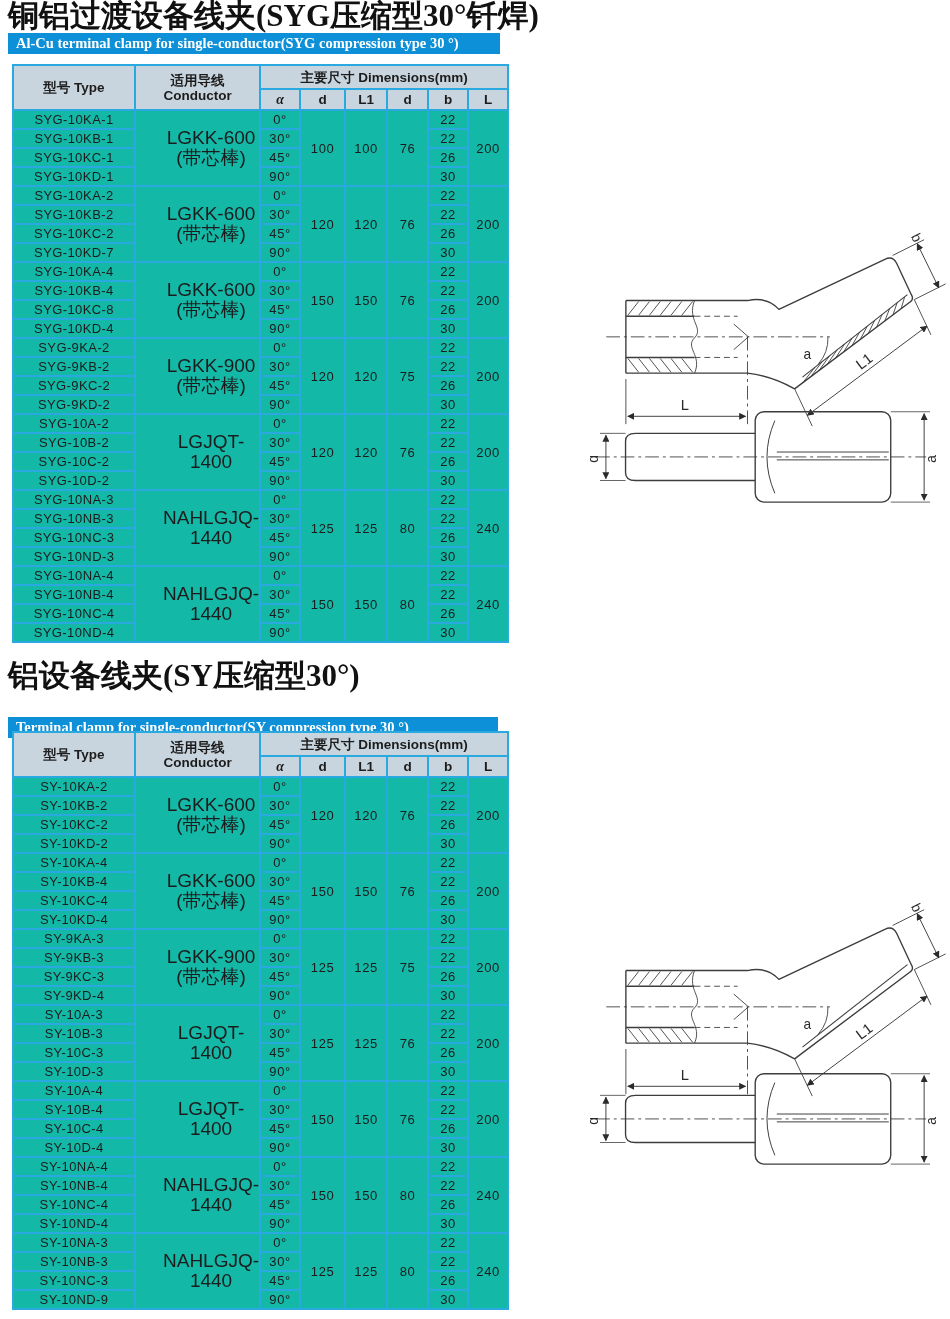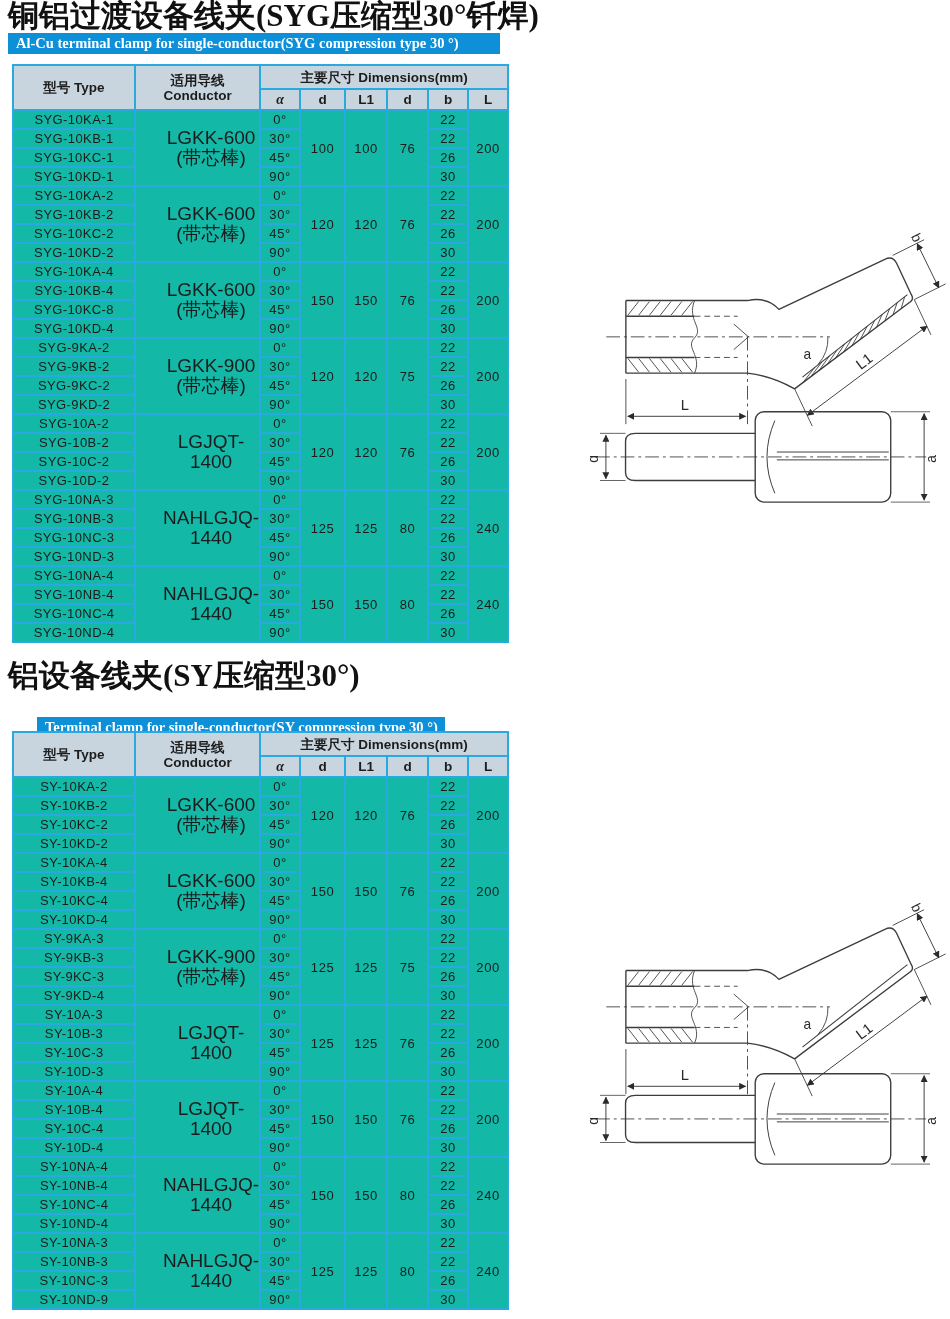--- a/index.html
+++ b/index.html
@@ -119,21 +119,21 @@
             <td class="model">SYG-10KB-2</td>
             <td class="num">30°</td>
             <td class="num">22</td>
           </tr>
           <tr>
             <td class="model">SYG-10KC-2</td>
             <td class="num">45°</td>
             <td class="num">26</td>
           </tr>
           <tr>
-            <td class="model">SYG-10KD-2</td>
+            <td class="model">SYG-10KD-7</td>
             <td class="num">90°</td>
             <td class="num">30</td>
           </tr>
           <tr>
             <td class="model">SYG-10KA-4</td>
             <td rowspan="4" class="cond">LGKK-600<br>(带芯棒)</td>
             <td class="num">0°</td>
             <td rowspan="4" class="num">150</td>
             <td rowspan="4" class="num">150</td>
             <td rowspan="4" class="num">76</td>
@@ -313,21 +313,21 @@
   <g stroke="#2b2b2b" fill="none" stroke-width="0.9">
     <path d="M16,38 V82" marker-start="url(#arrt-t1)" marker-end="url(#arrt-t1)"></path>
     <path d="M340,16 V104" marker-start="url(#arrt-t1)" marker-end="url(#arrt-t1)"></path>
   </g>
   <text class="dimtxt" x="8" y="62" font-size="14" text-anchor="middle" transform="rotate(-90 8,62)">d</text>
   <text class="dimtxt" x="352" y="62" font-size="14" text-anchor="middle" transform="rotate(-90 352,62)">a</text>
 </svg>
     </div>
 
   <h1 class="sec-title" style="top:660px;">铝设备线夹(SY压缩型30°)</h1>
-  <div class="banner" style="top:717px;width:408px;margin-left:29px;">Terminal clamp for single-conductor(SY compression type 30 °)</div>
+  <div class="banner" style="top:717px;width:490px;">Terminal clamp for single-conductor(SY compression type 30 °)</div>
   <div class="tbl-wrap" style="left:12px;top:731px;" id="tbl2">
       <table class="spec">
         <colgroup>
           <col style="width: 122px;">
           <col style="width: 123px;">
           <col style="width: 40px;">
           <col style="width: 45px;">
           <col style="width: 42px;">
           <col style="width: 41px;">
           <col style="width: 40px;">

